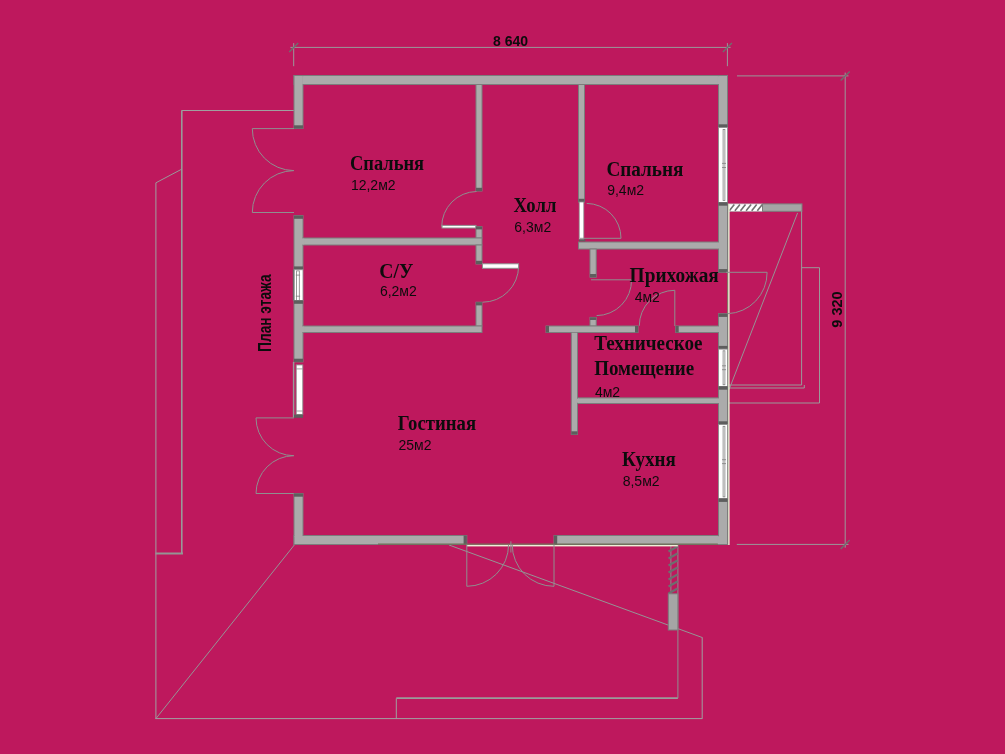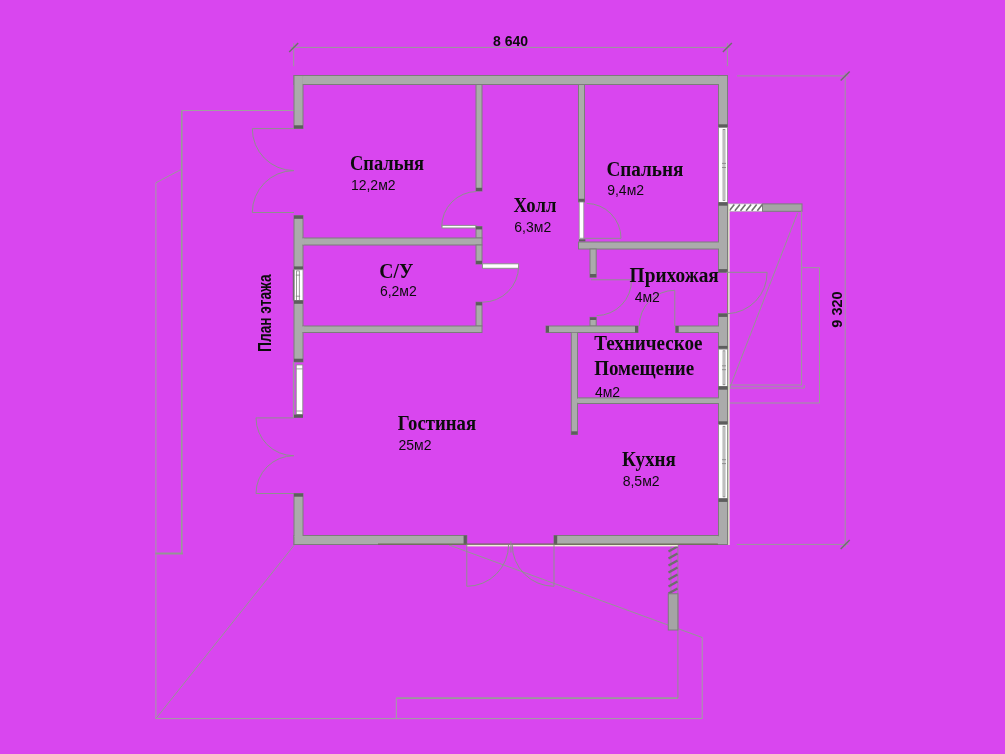--- a/index.html
+++ b/index.html
@@ -1,16 +1,16 @@
 <!DOCTYPE html>
 <html><head>
 <meta charset="utf-8">
 <style>
   html,body{margin:0;padding:0;background:#ffffff;}
-  #page{position:relative;width:1005px;height:754px;background:#d946ef;overflow:hidden;}
+  #page{position:relative;width:1005px;height:754px;background:#be185d;overflow:hidden;}
   svg{position:absolute;left:0;top:0;}
   text{fill:#0c0c0c;}
   .rn{font-family:"Liberation Serif",serif;font-weight:bold;font-size:20px;}
   .ar{font-family:"Liberation Sans",sans-serif;font-size:14px;}
   .dm{font-family:"Liberation Sans",sans-serif;font-weight:bold;font-size:14px;}
 </style>
 </head>
 <body>
 <div id="page">
 <svg width="1005" height="754" viewBox="0 0 1005 754">

